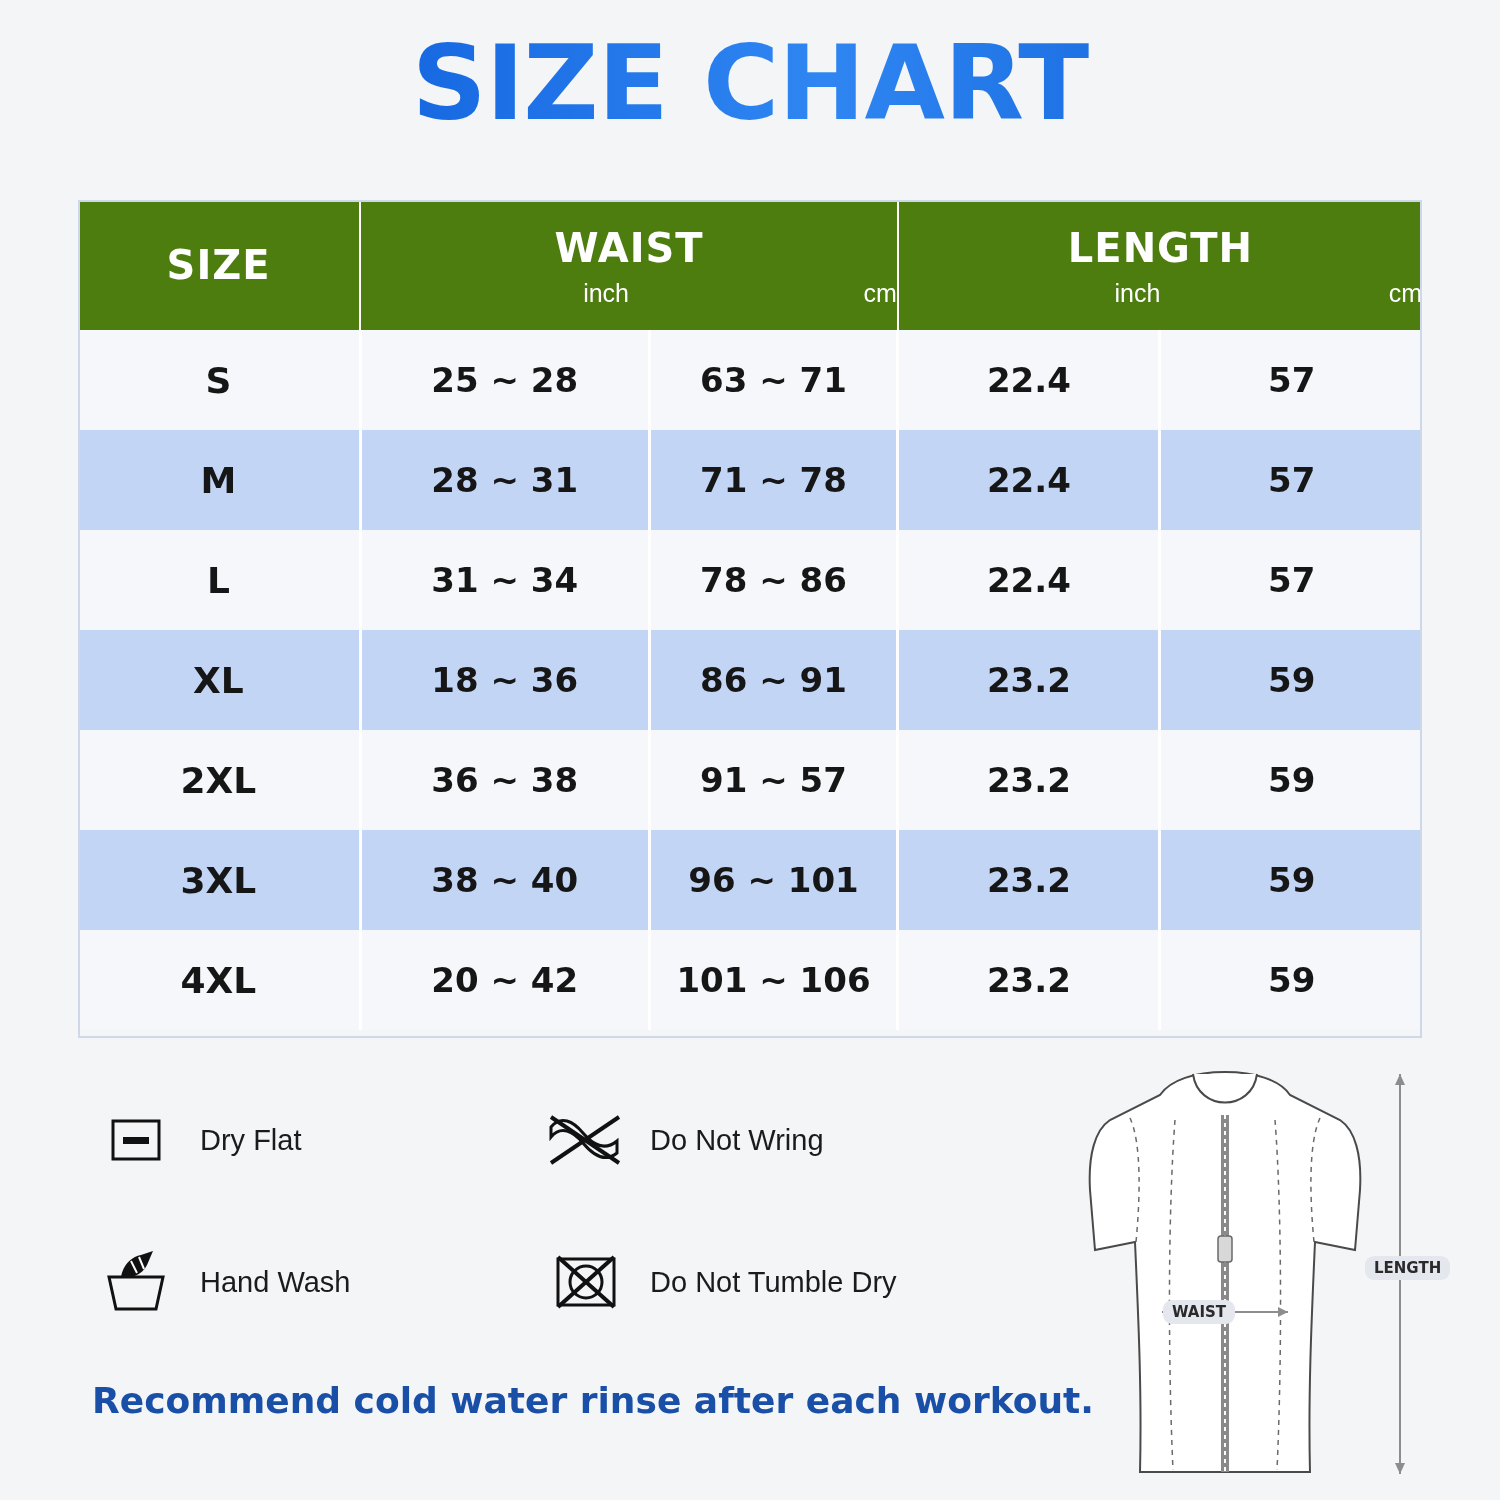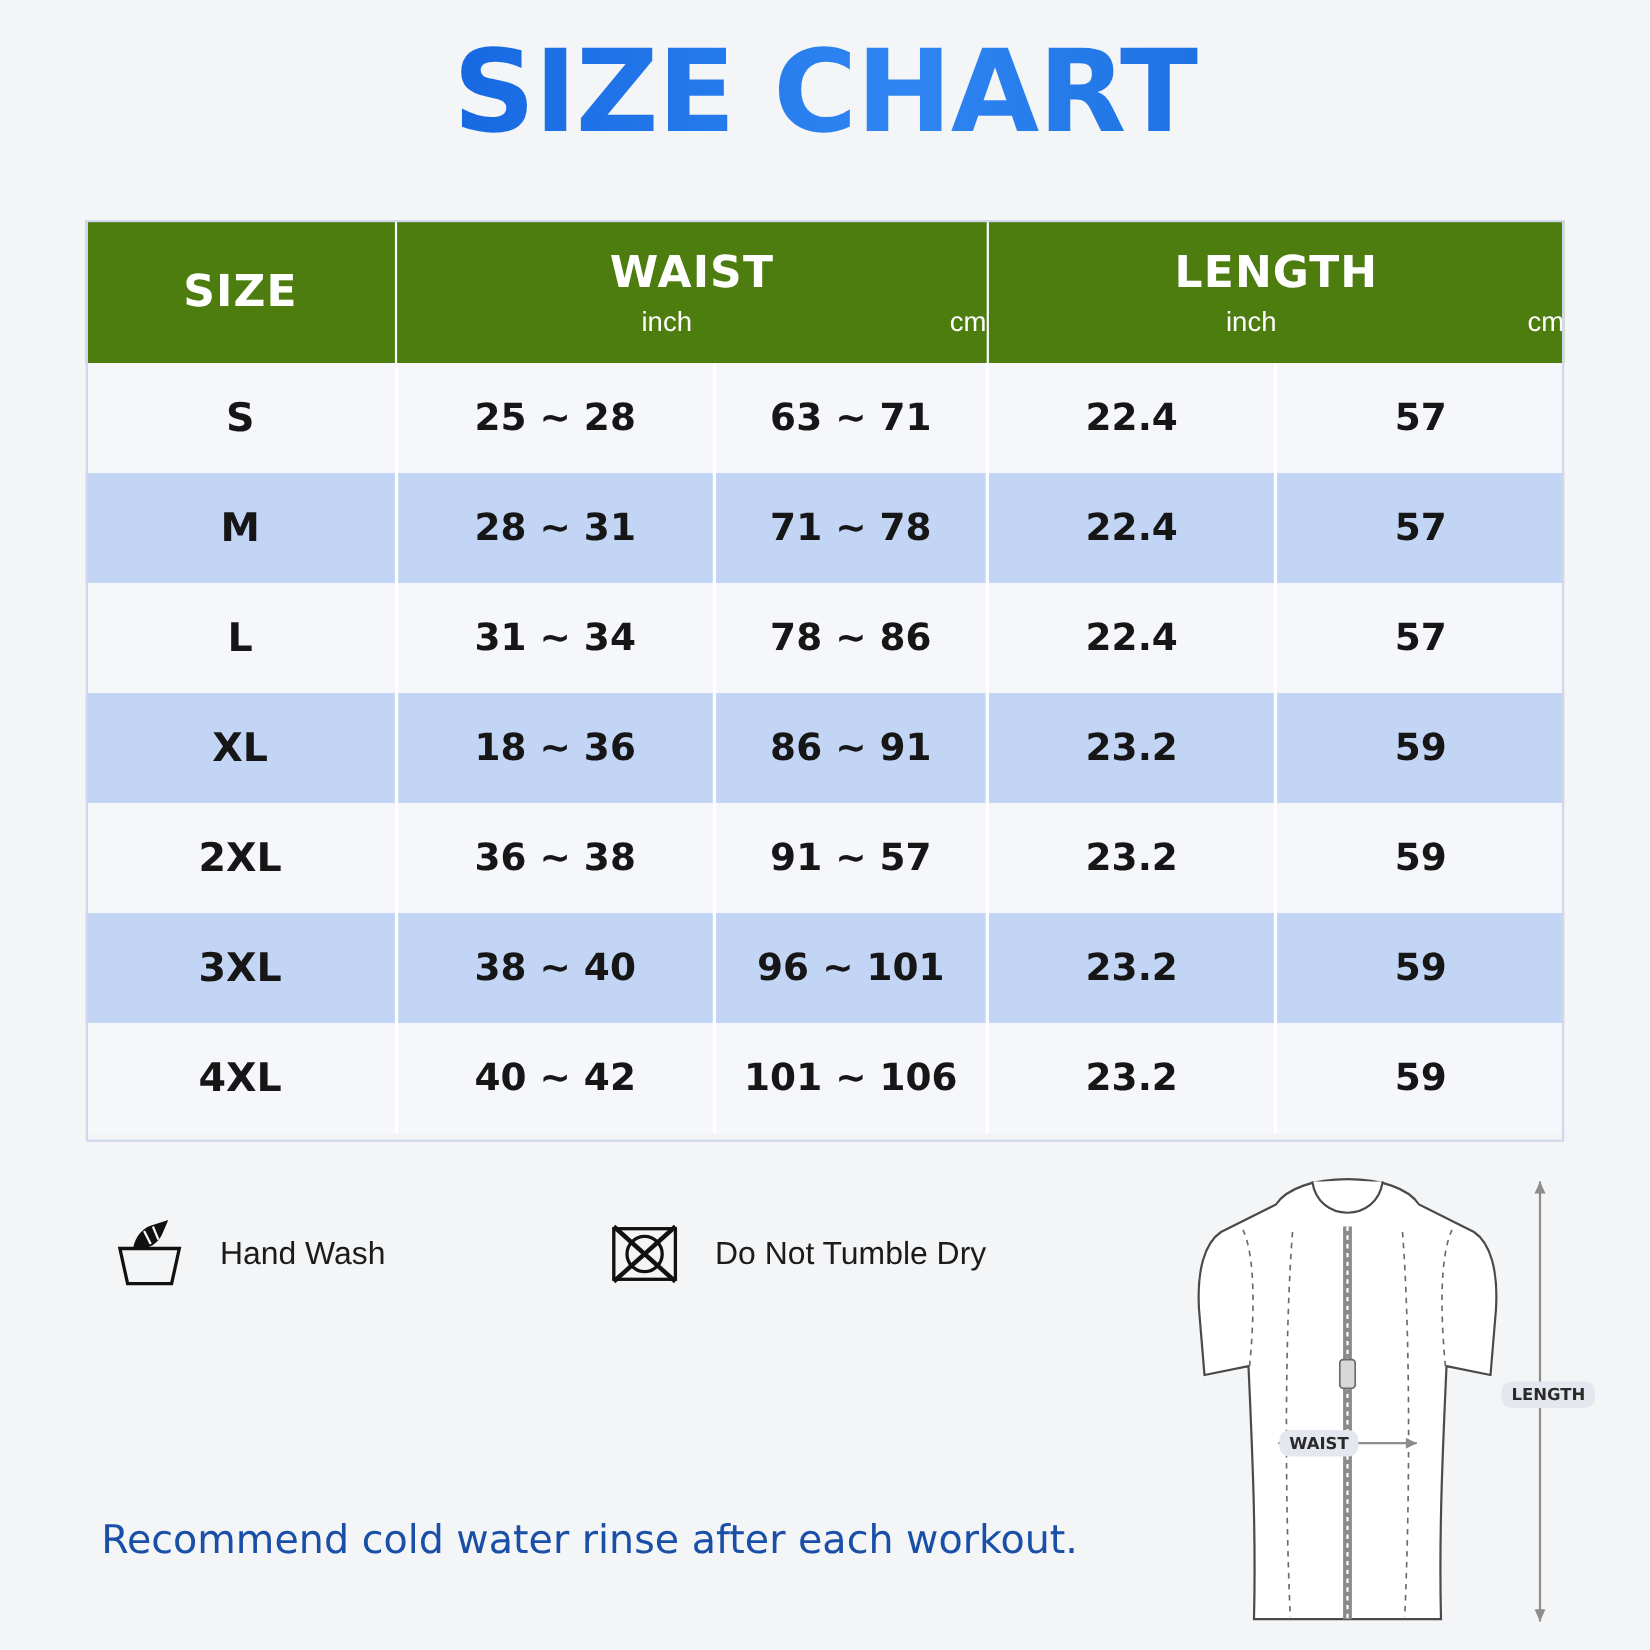--- a/index.html
+++ b/index.html
@@ -77,21 +77,21 @@
   .care-row{display:flex;align-items:center;margin-bottom:62px;}
   .care-item{display:flex;align-items:center;width:450px;}
   .care-icon{width:92px;height:80px;display:flex;align-items:center;justify-content:center;}
   .care-label{
     font-size:29px;color:#1b1b1b;margin-left:18px;
     font-family:"Liberation Sans", sans-serif;
   }
 
   .note{
     position:absolute;left:92px;top:1380px;
-    font-size:36px;font-weight:normal;color:#1a4fa8;
+    font-size:36px;font-weight:bold;color:#1a4fa8;
     font-family:"DejaVu Sans", sans-serif;
   }
 
   
   .garment{
     position:absolute;right:40px;top:1060px;width:450px;height:430px;
   }
   .tag{
     position:absolute;background:#e4e7ee;border-radius:9px;
     font-size:15px;font-weight:bold;color:#2a2a2a;padding:3px 9px;
@@ -181,31 +181,52 @@
         </tr>
         <tr class="even">
           <td class="size-cell">3XL</td>
           <td>38 ~ 40</td>
           <td>96 ~ 101</td>
           <td>23.2</td>
           <td>59</td>
         </tr>
         <tr class="odd">
           <td class="size-cell">4XL</td>
-          <td>40 ~ 42</td>
+          <td>20 ~ 42</td>
           <td>101 ~ 106</td>
           <td>23.2</td>
           <td>59</td>
         </tr>
       </tbody>
     </table>
   </div>
   <div class="table-border"></div>
 
   <div class="care">
+    <div class="care-row">
+      <div class="care-item">
+        <div class="care-icon">
+          <svg width="66" height="66" viewBox="0 0 66 66">
+            <rect x="10" y="14" width="46" height="38" fill="none" stroke="#111" stroke-width="3"></rect>
+            <rect x="20" y="30" width="26" height="7" fill="#111"></rect>
+          </svg>
+        </div>
+        <div class="care-label">Dry Flat</div>
+      </div>
+      <div class="care-item">
+        <div class="care-icon">
+          <svg width="86" height="66" viewBox="0 0 86 66">
+            <path d="M8 20 C18 8, 30 14, 40 26 C50 38, 62 44, 74 34 L74 46 C62 56, 50 48, 40 36 C30 24, 18 18, 8 30 Z" fill="none" stroke="#111" stroke-width="3"></path>
+            <line x1="8" y1="10" x2="76" y2="56" stroke="#111" stroke-width="4"></line>
+            <line x1="76" y1="10" x2="8" y2="56" stroke="#111" stroke-width="4"></line>
+          </svg>
+        </div>
+        <div class="care-label">Do Not Wring</div>
+      </div>
+    </div>
     <div class="care-row">
       <div class="care-item">
         <div class="care-icon">
           <svg width="70" height="70" viewBox="0 0 70 70">
             <path d="M8 30 L62 30 L55 62 L15 62 Z" fill="none" stroke="#111" stroke-width="3"></path>
             <path d="M20 30 C22 18, 30 10, 40 8 L52 4 L46 18 C42 26, 34 30, 28 30 Z" fill="#111"></path>
             <line x1="30" y1="14" x2="36" y2="26" stroke="#fff" stroke-width="2"></line>
             <line x1="38" y1="10" x2="43" y2="22" stroke="#fff" stroke-width="2"></line>
           </svg>
         </div>

